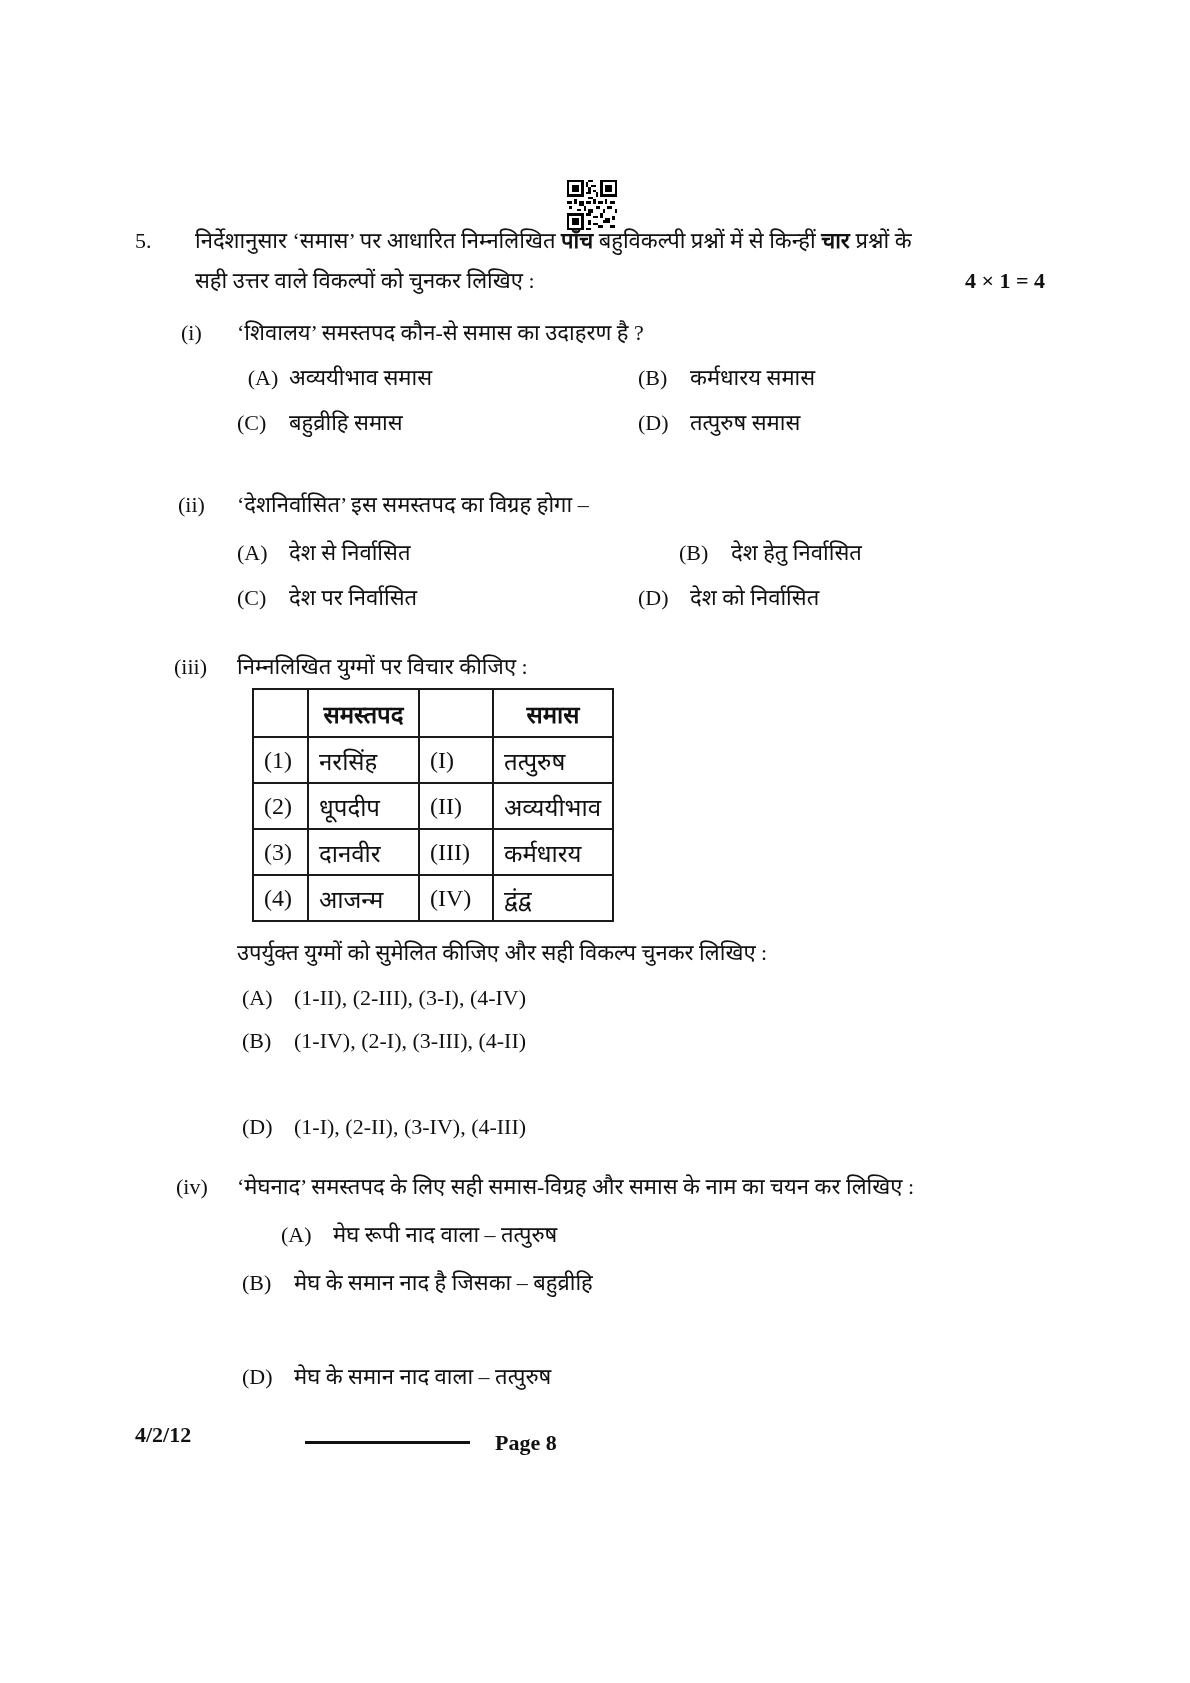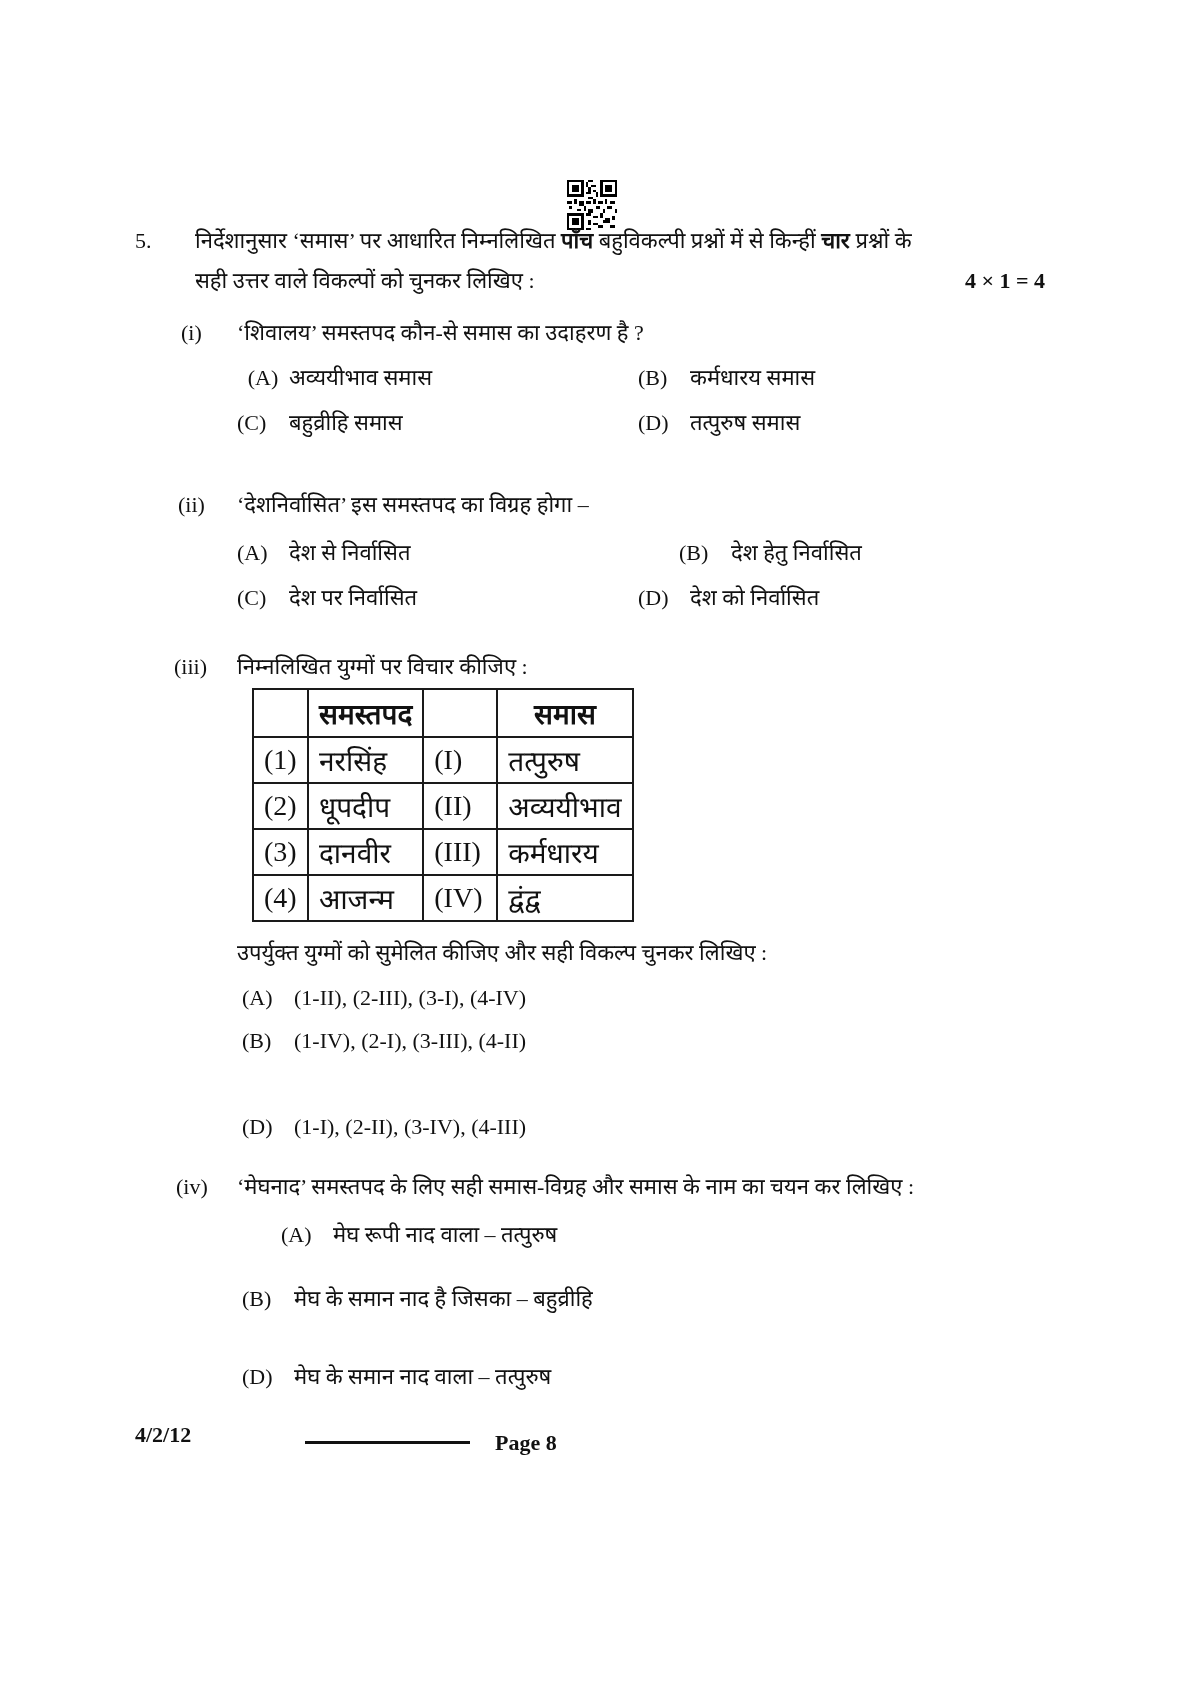--- a/index.html
+++ b/index.html
@@ -12,21 +12,21 @@
     overflow:hidden;
   }
   .abs{position:absolute;}
   .t{font-size:22px;line-height:30px;white-space:nowrap;}
   .bold{font-weight:bold;}
   .olabel{display:inline-block;width:52px;}
   .qr{position:absolute;left:566px;top:180px;width:52px;height:50px;}
   table.match{
     position:absolute;left:252px;top:688px;
     border-collapse:collapse;
-    font-size:28px;
+    font-size:24px;
   }
   table.match td,table.match th{
     border:2px solid #1a1a1a;
     padding:0 10px;
     vertical-align:middle;
     font-weight:normal;
     text-align:left;
   }
   table.match th{font-weight:bold;text-align:center;height:46px;}
   table.match td{height:44px;}
@@ -154,20 +154,20 @@
     </table>
 
   <div class="abs t" style="left:237px;top:938px;">उपर्युक्त युग्मों को सुमेलित कीजिए और सही विकल्प चुनकर लिखिए :</div>
   <div class="abs t" style="left:242px;top:983px;"><span class="olabel">(A)</span><span>(1-II), (2-III), (3-I), (4-IV)</span></div>
   <div class="abs t" style="left:242px;top:1026px;"><span class="olabel">(B)</span><span>(1-IV), (2-I), (3-III), (4-II)</span></div>
   <div class="abs t" style="left:242px;top:1112px;"><span class="olabel">(D)</span><span>(1-I), (2-II), (3-IV), (4-III)</span></div>
 
   <div class="abs t" style="left:176px;top:1172px;">(iv)</div>
   <div class="abs t" style="left:237px;top:1172px;">‘मेघनाद’ समस्तपद के लिए सही समास-विग्रह और समास के नाम का चयन कर लिखिए :</div>
   <div class="abs t" style="left:242px;top:1220px;margin-left:39px;"><span class="olabel">(A)</span><span>मेघ रूपी नाद वाला – तत्पुरुष</span></div>
-  <div class="abs t" style="left:242px;top:1268px;margin-top:16px;"><span class="olabel">(B)</span><span>मेघ के समान नाद है जिसका – बहुव्रीहि</span></div>
+  <div class="abs t" style="left:242px;top:1268px;"><span class="olabel">(B)</span><span>मेघ के समान नाद है जिसका – बहुव्रीहि</span></div>
   <div class="abs t" style="left:242px;top:1362px;"><span class="olabel">(D)</span><span>मेघ के समान नाद वाला – तत्पुरुष</span></div>
 
   <div class="abs t bold" style="left:135px;top:1420px;">4/2/12</div>
   <div class="rule"></div>
   <div class="abs t bold" style="left:495px;top:1428px;">Page 8</div>
 
 </div>
 
 </body></html>

